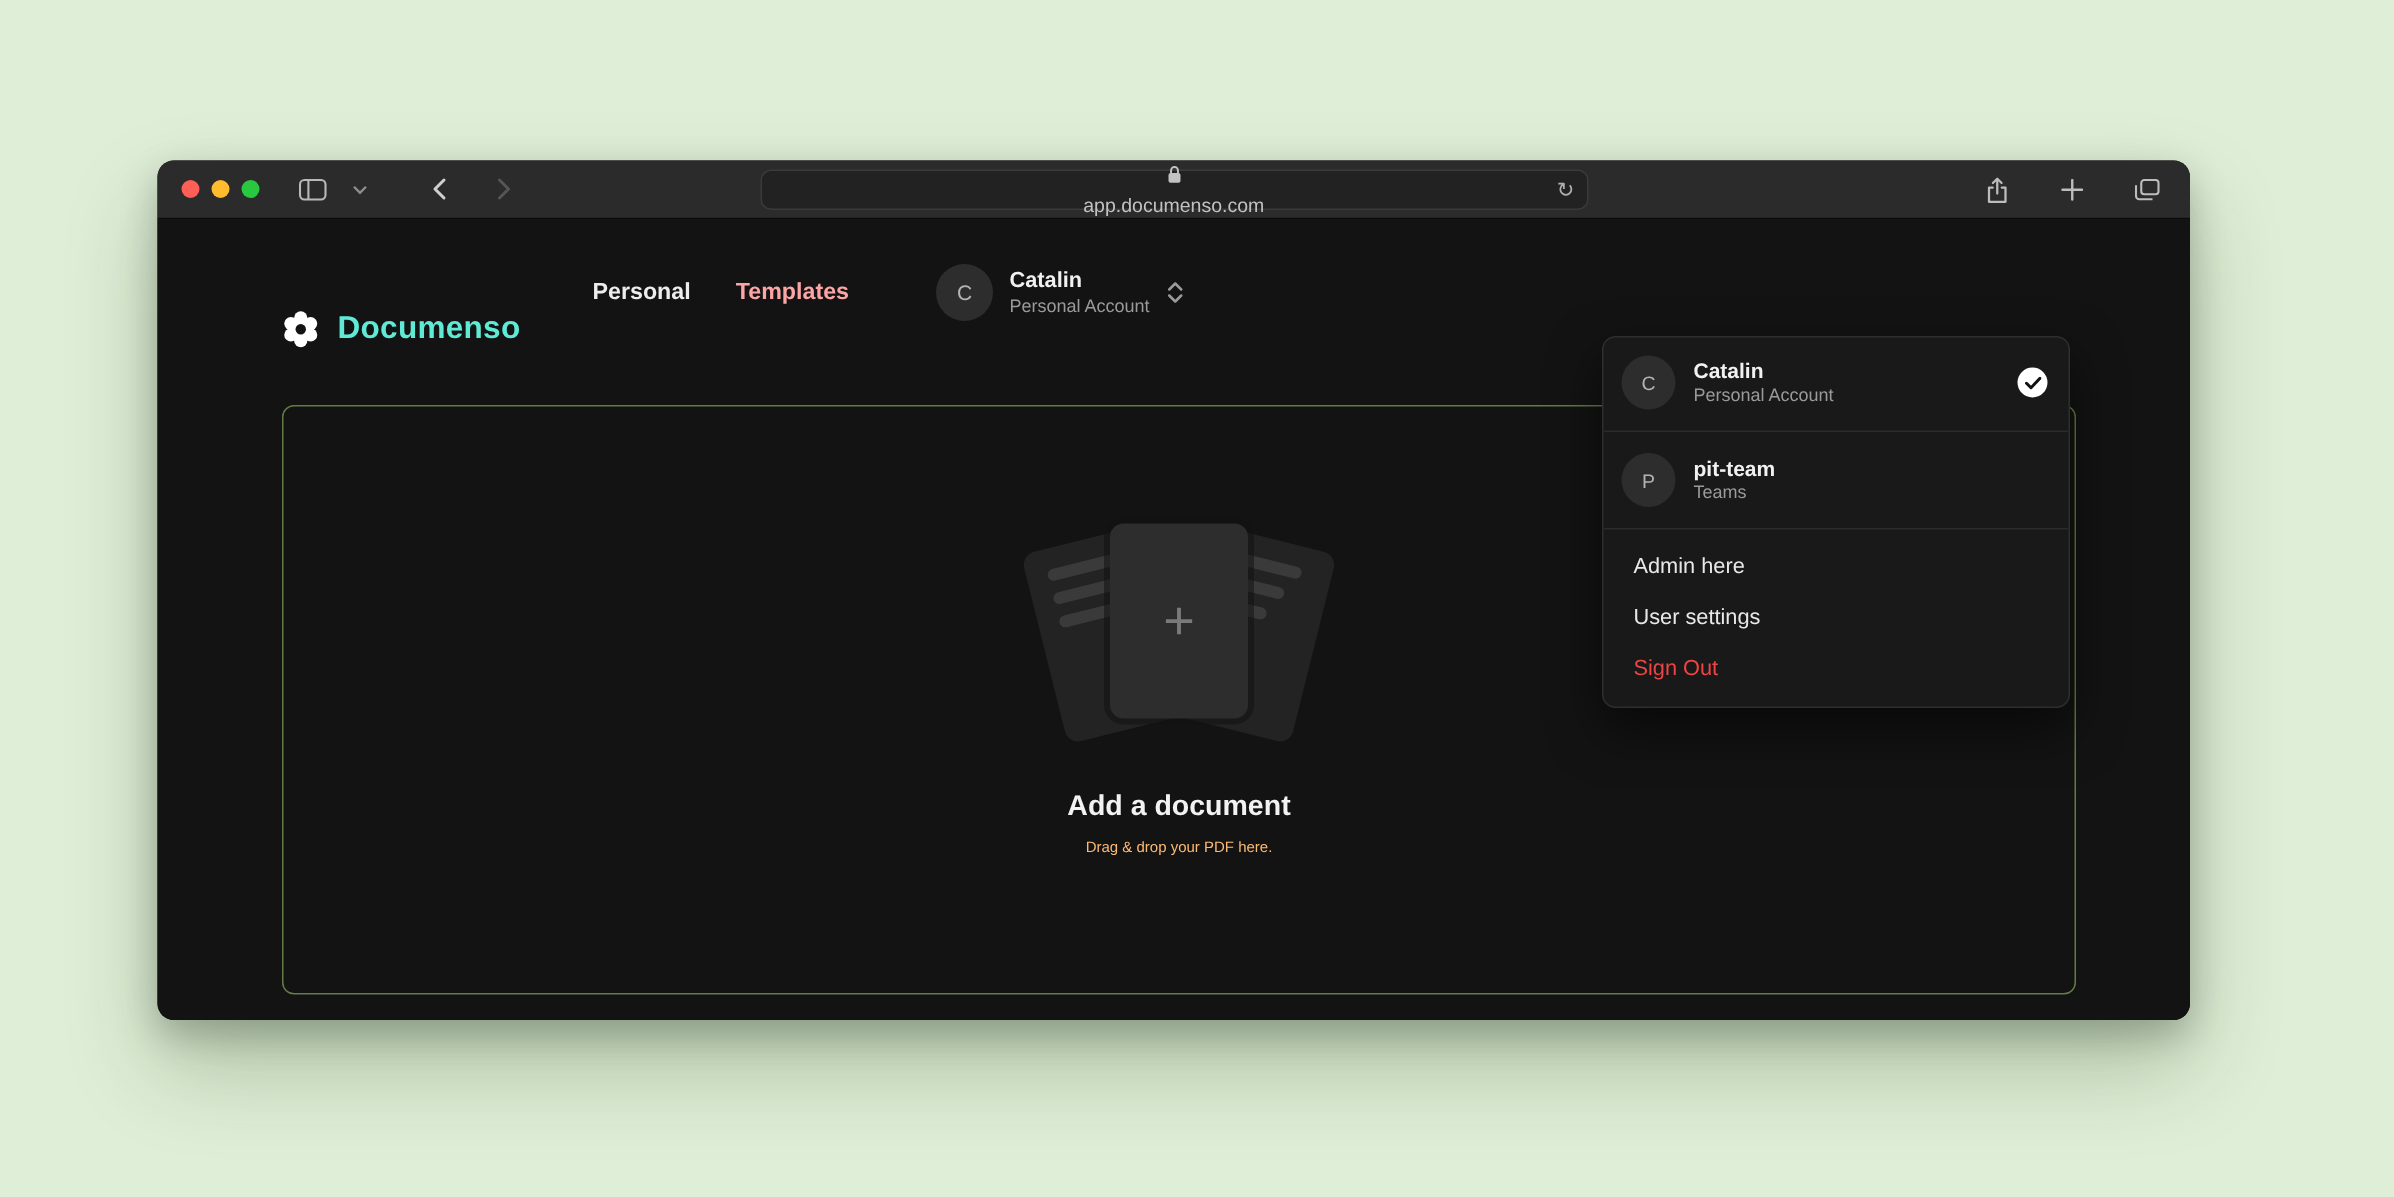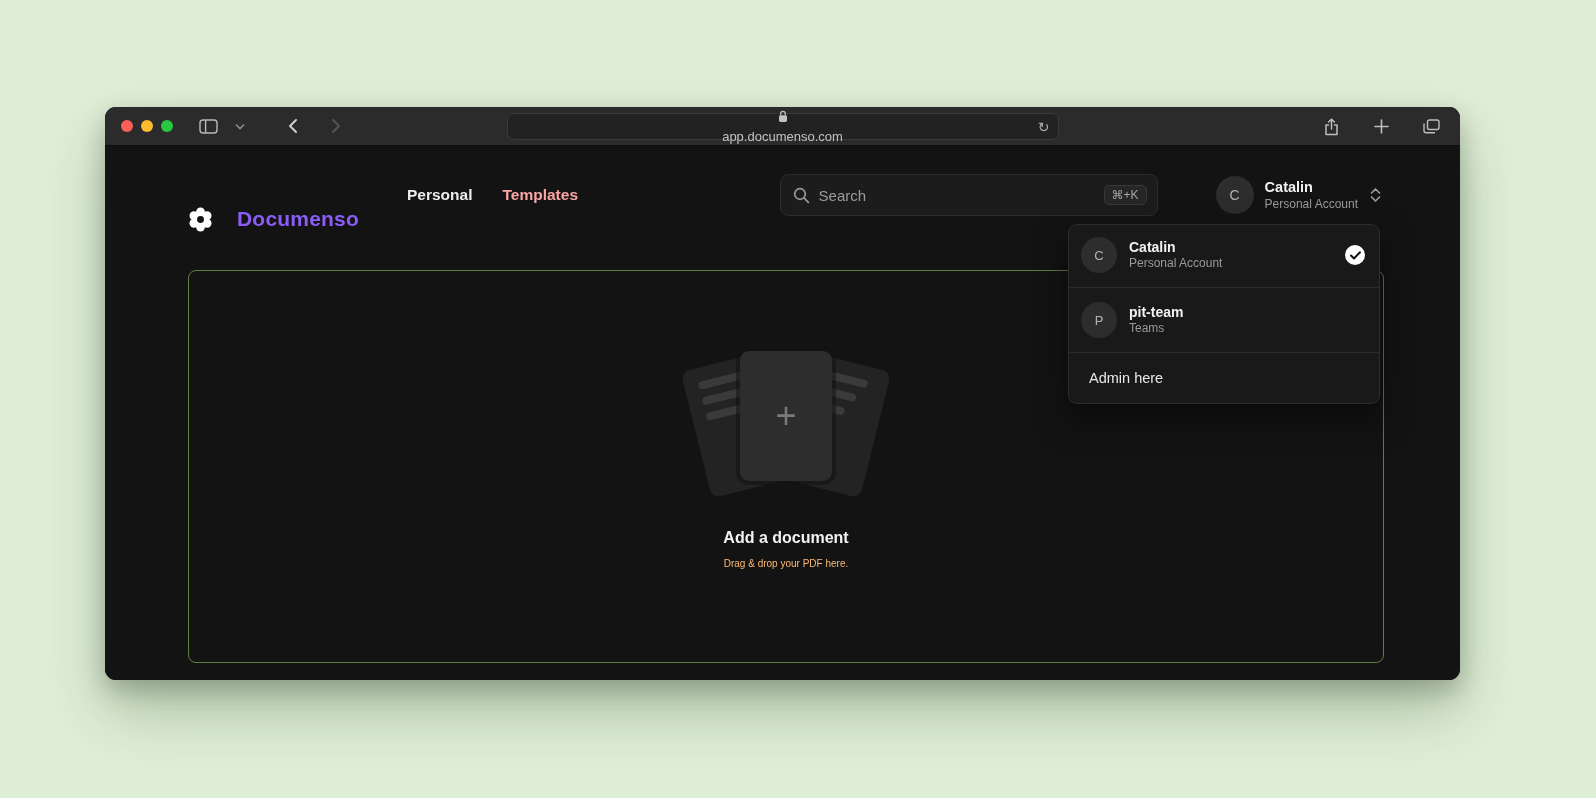--- a/index.html
+++ b/index.html
@@ -39,21 +39,21 @@
   .urlbar .reload { position:absolute; right:8px; top:50%; transform:translateY(-50%);
     color:#b0b0b0; font-size:14px; }
   .tb-right { position:absolute; right:16px; top:0; height:39px; display:flex; align-items:center; gap:24px; color:#bdbdbd; }
 
   
   .app {
     position:absolute; top:39px; left:0; right:0; bottom:0;
     background:#131313; border-radius:0 0 11px 11px; overflow:hidden;
   }
   .app-header { display:flex; align-items:center; margin:26px 78px 0 82px; height:46px; }
-  .brand { display:flex; align-items:center; gap:23px; color:#8b5cf6; font-size:21px; font-weight:700; letter-spacing:.2px;margin-top:48px; }
+  .brand { display:flex; align-items:center; gap:11px; color:#5eead4; font-size:21px; font-weight:700; letter-spacing:.2px;margin-top:48px; }
   .main-nav { display:flex; gap:30px; margin-left:48px; font-size:15.5px; font-weight:600; }
   .main-nav .nav-link.active { color:#ededed; }
   .main-nav .nav-link { color:#fca5a5; cursor:pointer; }
   .searchbar {
     margin-left:auto; width:378px; height:42px; background:#1c1c1c;
     border:1px solid #2c2c2c; border-radius:8px; display:flex; align-items:center;
     padding:0 10px 0 12px; gap:9px; color:#9b9b9b; font-size:15px; cursor:text;
   }
   .kbd {
     margin-left:auto; background:#262626; border:1px solid #383838; border-radius:5px;
@@ -76,21 +76,21 @@
   .cards { position:relative; width:214px; height:142px; margin-top:-14px; }
   .card { position:absolute; width:92px; height:130px; border-radius:9px; background:#232323; }
   .card.left  { left:16px; top:8px; transform:rotate(-14deg); }
   .card.right { right:16px; top:8px; transform:rotate(14deg); }
   .card.center{ left:50%; top:0; transform:translateX(-50%); background:#2d2d2d; z-index:2;
     display:flex; align-items:center; justify-content:center; box-shadow:0 0 0 4px rgba(19,19,19,.55); }
   .card .bar { height:8px; border-radius:4px; background:#3a3a3a; margin:0 14px 8px 14px; }
   .card .bar:first-child { margin-top:14px; }
   .card .bar.b1 { width:58px; } .card .bar.b2 { width:50px; } .card .bar.b3 { width:42px; }
   .plus-glyph { color:#7a7a7a; font-size:36px; font-weight:300; line-height:1; }
-  .dz-title { margin-top:36px; font-size:16px; font-weight:700; color:#f2f2f2; }
+  .dz-title { margin-top:36px; font-size:19px; font-weight:700; color:#f2f2f2; }
   .dz-sub { margin-top:11px; font-size:10px; color:#fdba74; }
 
   
   .menu {
     position:absolute; top:78px; right:80px; width:312px; z-index:10;
     background:#191919; border:1px solid #2e2e2e; border-radius:9px;
     box-shadow:0 14px 34px rgba(0,0,0,.55); padding:6px 0 8px 0;
   }
   .menu-section-label { padding:8px 12px 6px; font-size:13px; font-weight:700; color:#ededed; }
   .menu-row { display:flex; align-items:center; gap:12px; padding:6px 14px 6px 12px; cursor:pointer; }
@@ -216,30 +216,20 @@
           </svg>
         </span>
         <span>Documenso</span>
       </div>
 
       <div class="main-nav">
         <span class="nav-link active">Personal</span>
         <span class="nav-link">Templates</span>
       </div>
 
-      <div class="searchbar">
-        <span>
-          <svg width="17" height="17" viewBox="0 0 17 17" fill="none" stroke="#9b9b9b" stroke-width="1.7" stroke-linecap="round">
-            <circle cx="7" cy="7" r="5.3"></circle>
-            <line x1="11.2" y1="11.2" x2="15.3" y2="15.3"></line>
-          </svg>
-        </span>
-        <span>Search</span>
-        <span class="kbd">⌘+K</span>
-      </div>
 
       <div class="account">
         <div class="avatar">C</div>
         <div>
           <div class="acct-name">Catalin</div>
           <div class="acct-sub">Personal Account</div>
         </div>
         <span>
           <svg width="13" height="18" viewBox="0 0 13 18" fill="none" stroke="#9a9a9a" stroke-width="1.7" stroke-linecap="round" stroke-linejoin="round">
             <polyline points="2.5,7 6.5,3 10.5,7"></polyline>
@@ -291,16 +281,18 @@
         <div class="avatar">P</div>
         <div>
           <div class="row-name">pit-team</div>
           <div class="row-sub">Teams</div>
         </div>
       </div>
 
       <div class="menu-divider"></div>
 
       <div class="menu-item">Admin here</div>
+      <div class="menu-item">User settings</div>
+      <div class="menu-item danger">Sign Out</div>
     </div>
 
   </div>
 </div>
 
 </body></html>

